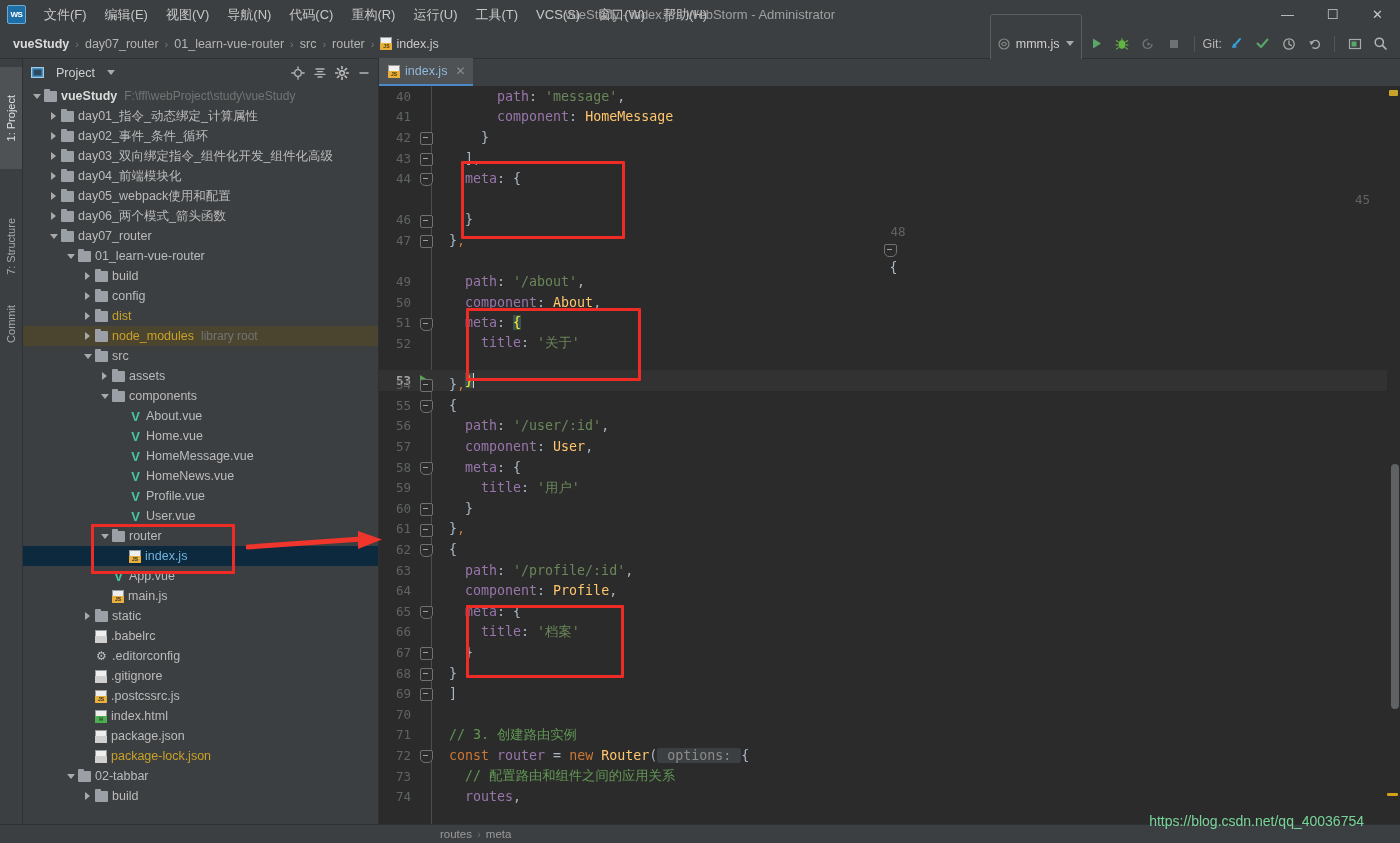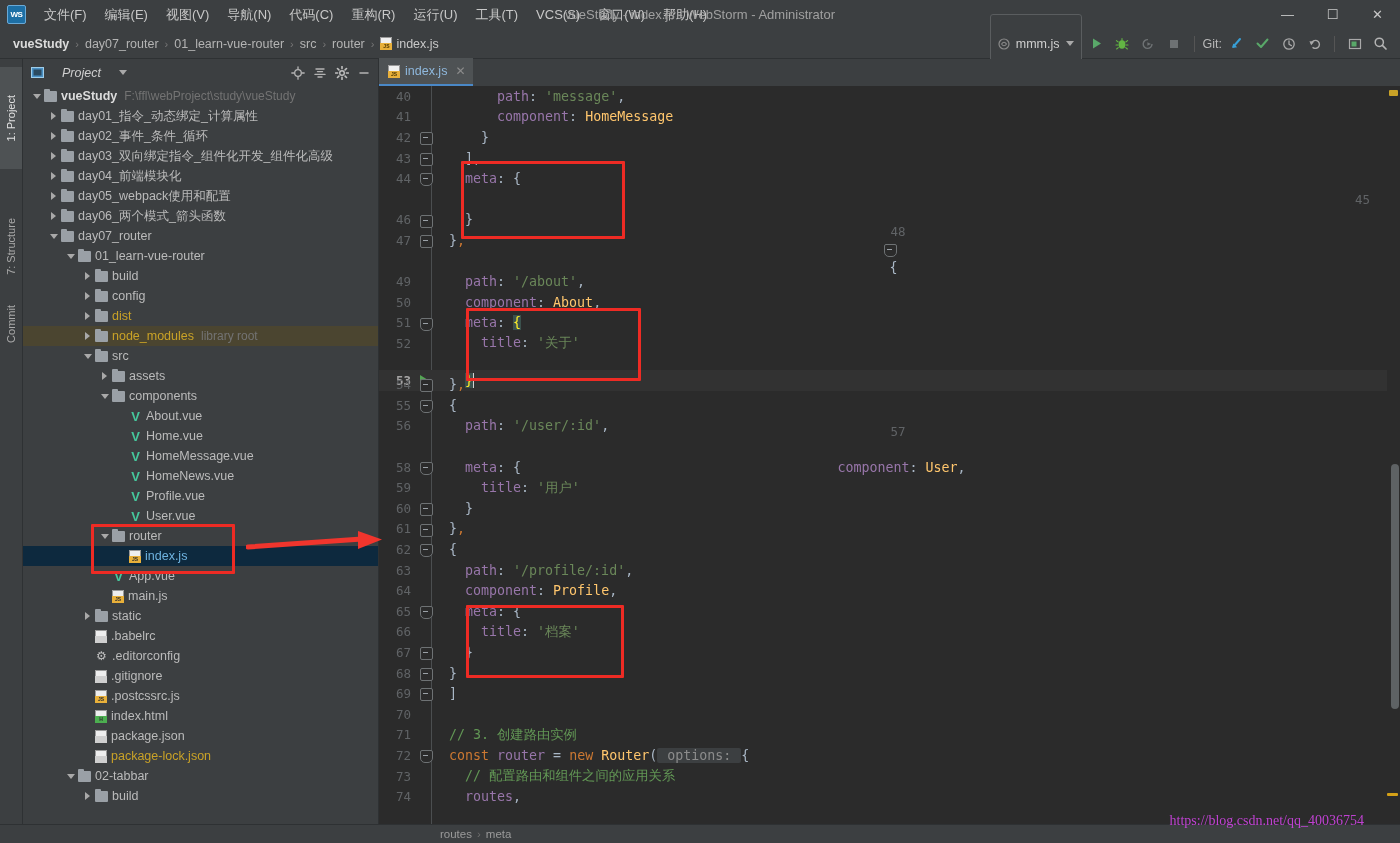--- a/index.html
+++ b/index.html
@@ -53,21 +53,21 @@
   
   .leftstrip{width:22px;min-width:22px;background:#3c3f41;border-right:1px solid #2e3133;
              position:relative;}
   .vtab{position:absolute;left:0;width:22px;display:flex;align-items:center;justify-content:center;}
   .vtab span{writing-mode:vertical-rl;transform:rotate(180deg);font-size:11px;color:#a9a9a9;white-space:nowrap;}
   .vtab.active{background:#4e5254;}
   .vtab.active span{color:#e0e0e0;}
 
   
   .projpanel{width:355px;min-width:355px;display:flex;flex-direction:column;background:#3c3f41;}
-  .projhead{height:27px;min-height:27px;display:flex;align-items:center;padding-left:8px;gap:18px;font-style:italic;}
+  .projhead{height:27px;min-height:27px;display:flex;align-items:center;padding-left:8px;gap:12px;}
   .projhead .ptitle{color:#cfcfcf;font-size:12.5px;}
   .projhead-actions{margin-left:auto;display:flex;align-items:center;gap:2px;padding-right:4px;}
   .ph-btn{width:20px;height:20px;display:flex;align-items:center;justify-content:center;border-radius:3px;}
   .tree{flex:1;overflow:hidden;background:#3c3f41;position:relative;font-size:12.5px;}
   .row{height:20px;display:flex;align-items:center;white-space:nowrap;position:relative;}
   .row .tw{width:11px;height:11px;margin-right:2px;display:inline-flex;align-items:center;justify-content:center;flex:0 0 auto;}
   .row .lbl{margin-left:4px;}
   .row.sel{background:#0d293e;}
   .row.hl{background:#4b4530;}
   .row .sub{color:#737373;margin-left:7px;font-size:12px;}
@@ -117,22 +117,22 @@
   
   .markerstrip{position:absolute;top:0;right:0;width:13px;height:100%;background:#2b2b2b;}
   .mk{position:absolute;right:2px;width:9px;height:6px;border-radius:1px;}
   .sbthumb{position:absolute;right:1px;width:8px;border-radius:4px;background:#5e6264;}
 
   
   .statusbar{height:18px;min-height:18px;background:#3c3f41;display:flex;align-items:center;
              font-size:11.5px;color:#9a9a9a;position:relative;z-index:3;border-top:1px solid #2e3133;}
   .statusbar .sb-crumbs{margin-left:440px;display:flex;align-items:center;gap:5px;}
   .statusbar .sb-sep{color:#6d6d6d;}
-  .watermark{position:absolute;right:36px;bottom:14px;color:#d946ef;font-size:14px;opacity:.85;z-index:6;
-             font-family:Liberation Serif, serif;margin-top:16px;}
+  .watermark{position:absolute;right:36px;bottom:14px;color:#86efac;font-size:14px;opacity:.85;z-index:6;
+             font-family:Liberation Sans, sans-serif;margin-top:16px;}
 
   
   .anno{position:absolute;z-index:8;pointer-events:none;}
   .rbox{border:3px solid #ee2b24;border-radius:1px;}
   .arrow{position:absolute;z-index:8;}
 </style>
 </head>
 <body>
 
 <div id="bg-window">
@@ -650,21 +650,21 @@
             <div class="ln" style="top: 144.2px;"><span class="num">47</span><span class="gut"><i class="foldmark"></i></span><span class="txt"><span class="punc">}</span><span class="k">,</span></span></div>
             <div class="ln" style="top: 168px; flex-direction: column;"><span class="num">48</span><span class="gut"><i class="foldmark last"></i></span><span class="txt"><span class="punc">{</span></span></div>
             <div class="ln" style="top: 185.4px;"><span class="num">49</span><span class="gut"></span><span class="txt"><span class="punc">  </span><span class="prop">path</span><span class="punc">: </span><span class="str">'/about'</span><span class="punc">,</span></span></div>
             <div class="ln" style="top: 206px;"><span class="num">50</span><span class="gut"></span><span class="txt"><span class="punc">  </span><span class="prop">component</span><span class="punc">: </span><span class="cls">About</span><span class="punc">,</span></span></div>
             <div class="ln" style="top: 226.6px;"><span class="num">51</span><span class="gut"><i class="foldmark last"></i></span><span class="txt"><span class="punc">  </span><span class="prop">meta</span><span class="punc">: </span><span class="brace-hl">{</span></span></div>
             <div class="ln" style="top: 247.2px;"><span class="num">52</span><span class="gut"></span><span class="txt"><span class="punc">    </span><span class="prop">title</span><span class="punc">: </span><span class="str">'关于'</span></span></div>
             <div class="ln cur" style="top: 284px;"><span class="num">53</span><span class="gut"><i class="runmark"></i></span><span class="txt"><span class="punc">  </span><span class="brace-hl">}</span><i class="caret"></i></span></div>
             <div class="ln" style="top: 288.4px;"><span class="num">54</span><span class="gut"><i class="foldmark"></i></span><span class="txt"><span class="punc">}</span><span class="k">,</span></span></div>
             <div class="ln" style="top: 309px;"><span class="num">55</span><span class="gut"><i class="foldmark last"></i></span><span class="txt"><span class="punc">{</span></span></div>
             <div class="ln" style="top: 329.6px;"><span class="num">56</span><span class="gut"></span><span class="txt"><span class="punc">  </span><span class="prop">path</span><span class="punc">: </span><span class="str">'/user/:id'</span><span class="punc">,</span></span></div>
-            <div class="ln" style="top: 368px; flex-direction: column;"><span class="num">57</span><span class="gut"></span><span class="txt"><span class="punc">  </span><span class="prop">component</span><span class="punc">: </span><span class="cls">User</span><span class="punc">,</span></span></div>
+            <div class="ln" style="top: 350px;"><span class="num">57</span><span class="gut"></span><span class="txt"><span class="punc">  </span><span class="prop">component</span><span class="punc">: </span><span class="cls">User</span><span class="punc">,</span></span></div>
             <div class="ln" style="top: 370.8px;"><span class="num">58</span><span class="gut"><i class="foldmark last"></i></span><span class="txt"><span class="punc">  </span><span class="prop">meta</span><span class="punc">: {</span></span></div>
             <div class="ln" style="top: 391.4px;"><span class="num">59</span><span class="gut"></span><span class="txt"><span class="punc">    </span><span class="prop">title</span><span class="punc">: </span><span class="str">'用户'</span></span></div>
             <div class="ln" style="top: 412px;"><span class="num">60</span><span class="gut"><i class="foldmark"></i></span><span class="txt"><span class="punc">  }</span></span></div>
             <div class="ln" style="top: 432.6px;"><span class="num">61</span><span class="gut"><i class="foldmark"></i></span><span class="txt"><span class="punc">}</span><span class="k">,</span></span></div>
             <div class="ln" style="top: 453.2px;"><span class="num">62</span><span class="gut"><i class="foldmark last"></i></span><span class="txt"><span class="punc">{</span></span></div>
             <div class="ln" style="top: 473.8px;"><span class="num">63</span><span class="gut"></span><span class="txt"><span class="punc">  </span><span class="prop">path</span><span class="punc">: </span><span class="str">'/profile/:id'</span><span class="punc">,</span></span></div>
             <div class="ln" style="top: 494.4px;"><span class="num">64</span><span class="gut"></span><span class="txt"><span class="punc">  </span><span class="prop">component</span><span class="punc">: </span><span class="cls">Profile</span><span class="punc">,</span></span></div>
             <div class="ln" style="top: 515px;"><span class="num">65</span><span class="gut"><i class="foldmark last"></i></span><span class="txt"><span class="punc">  </span><span class="prop">meta</span><span class="punc">: {</span></span></div>
             <div class="ln" style="top: 535.6px;"><span class="num">66</span><span class="gut"></span><span class="txt"><span class="punc">    </span><span class="prop">title</span><span class="punc">: </span><span class="str">'档案'</span></span></div>
             <div class="ln" style="top: 556.2px;"><span class="num">67</span><span class="gut"><i class="foldmark"></i></span><span class="txt"><span class="punc">  }</span></span></div>

